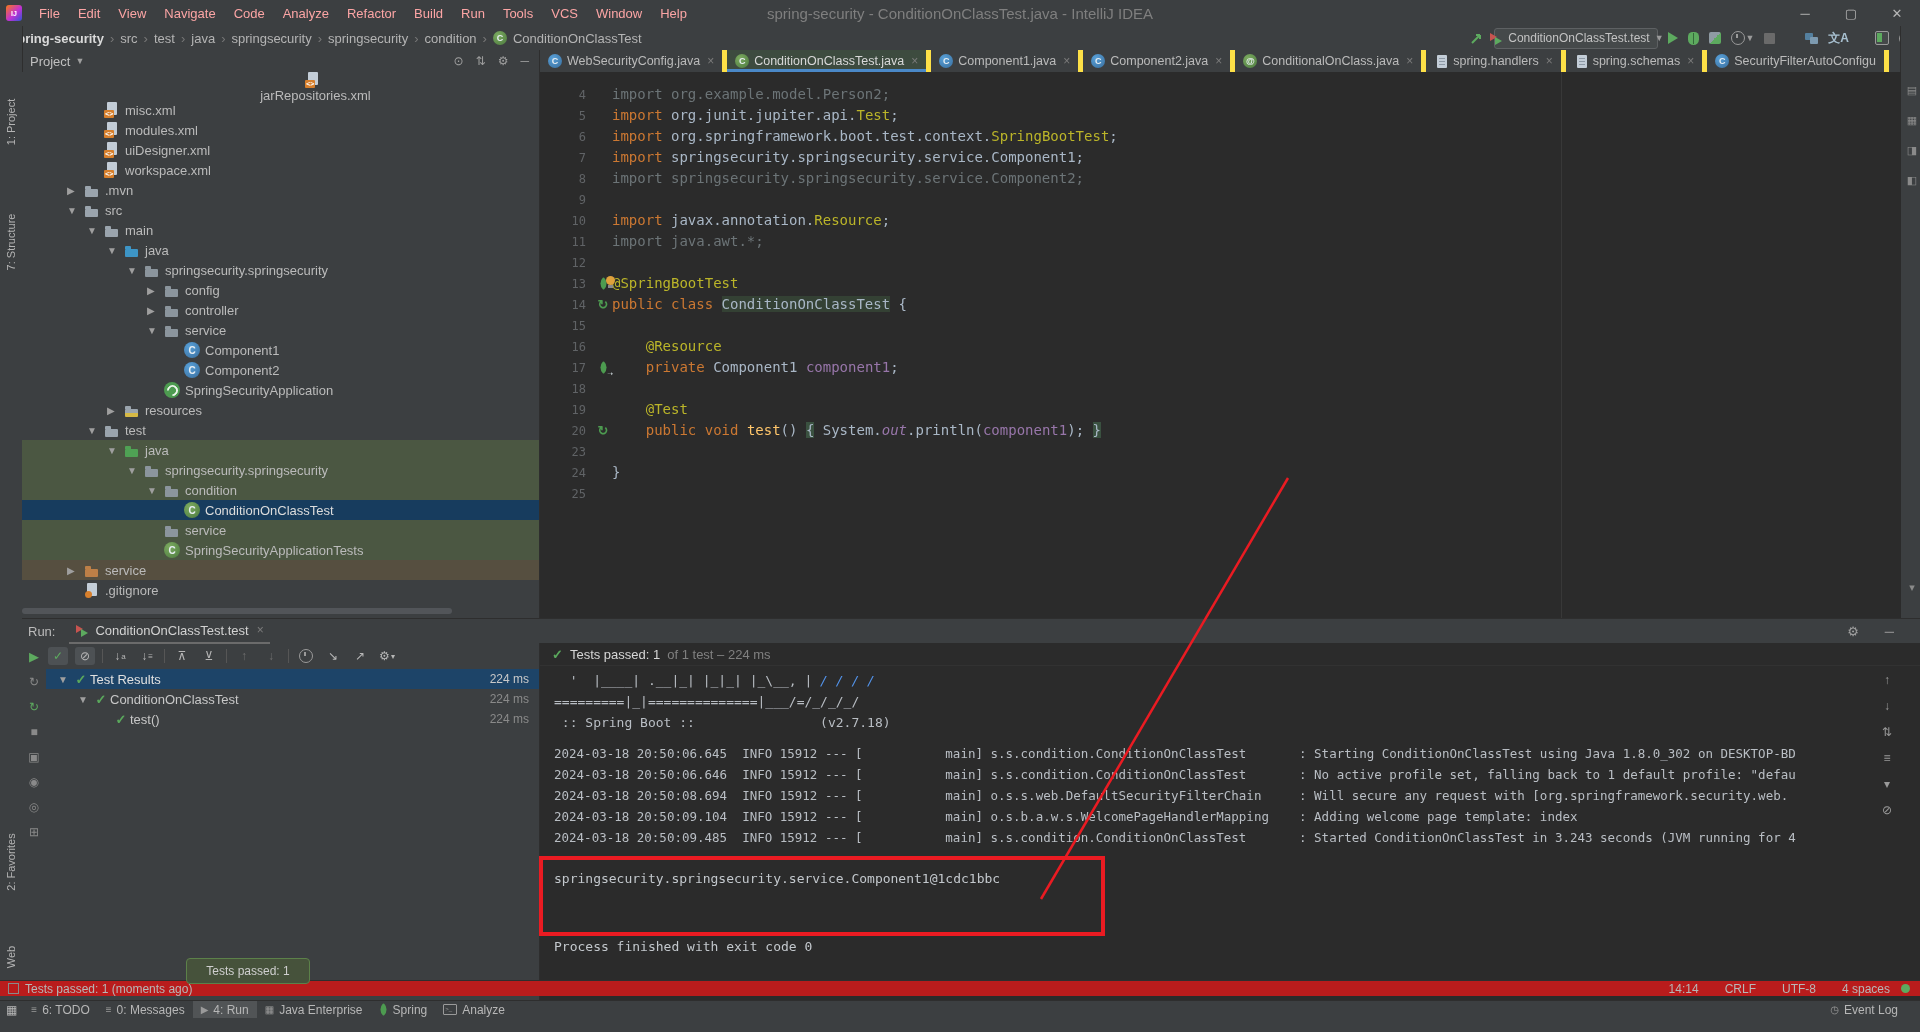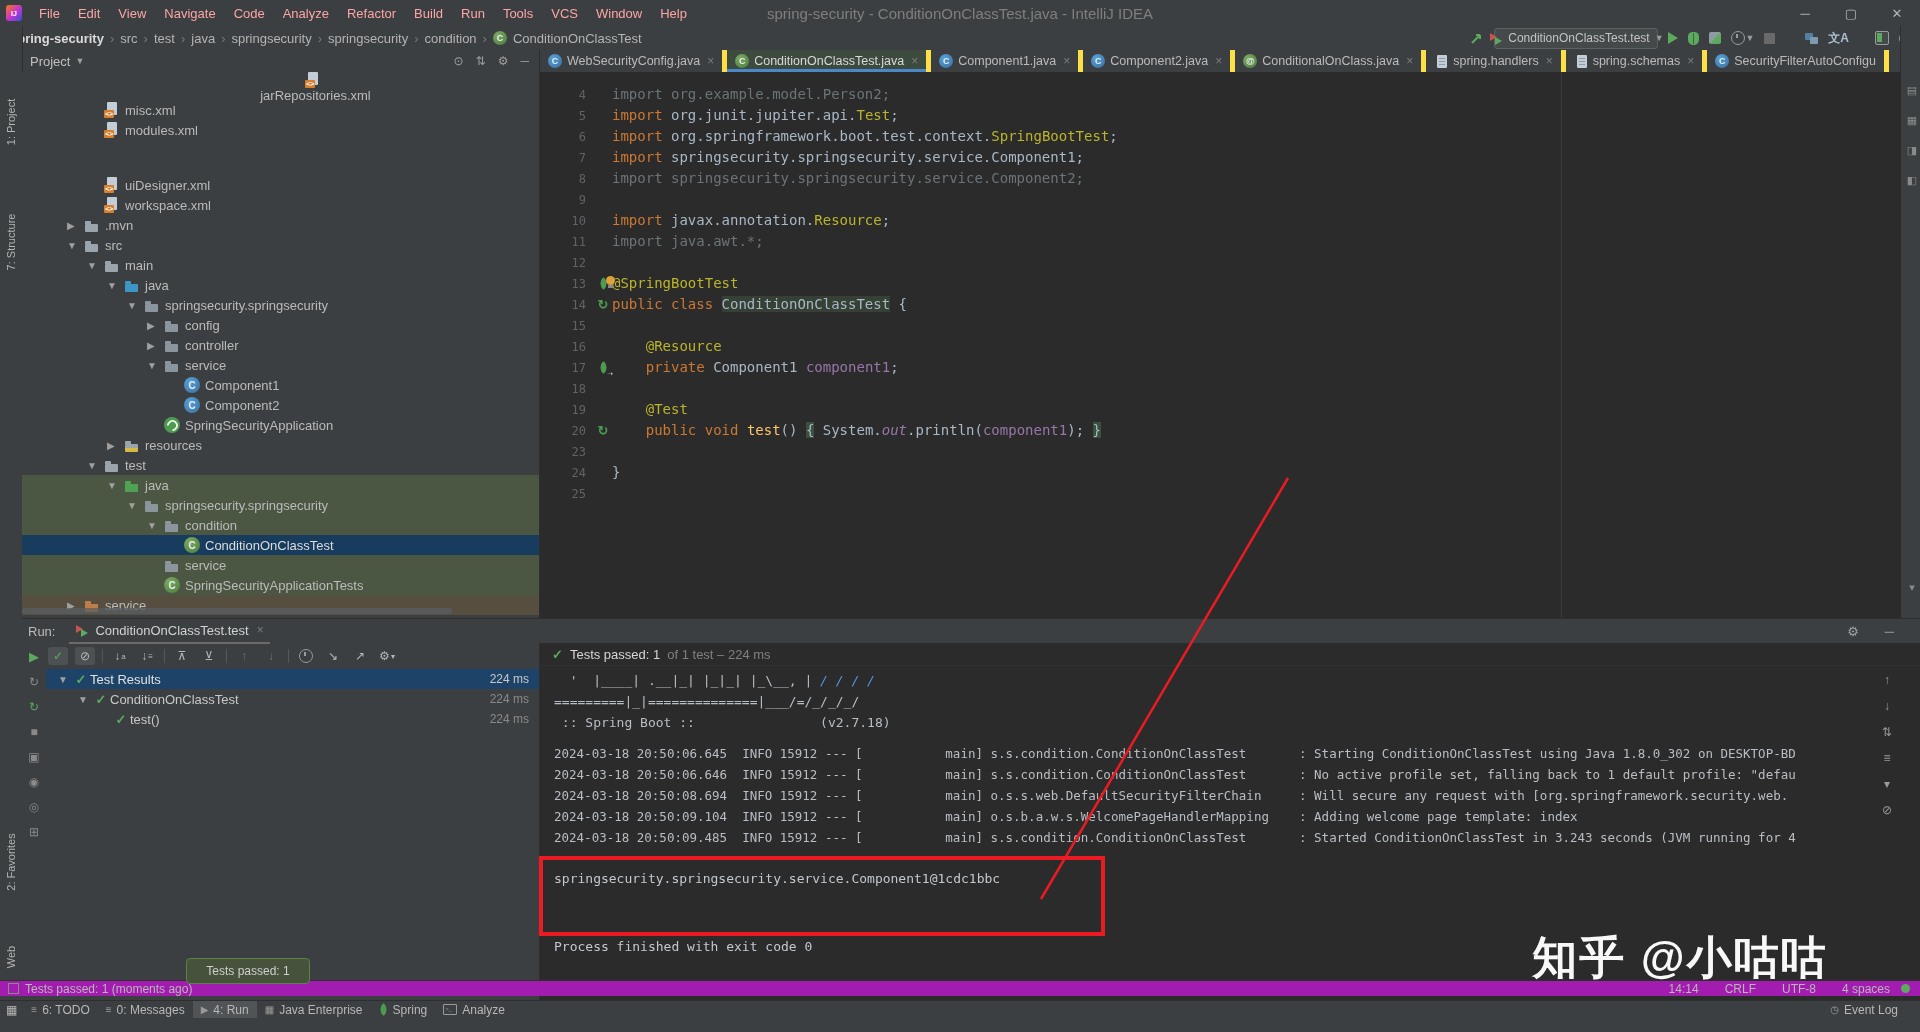--- a/index.html
+++ b/index.html
@@ -166,21 +166,21 @@
     z-index:42;display:flex;align-items:center;justify-content:center;font-size:12px;color:#cfcfcf}
   
   #twbar{left:0;top:1000px;width:1920px;height:17px;background:#3c3f41;border-top:1px solid #2e2e2e;
     display:flex;align-items:center;font-size:12px;color:#b7b7b7}
   .twitem{display:flex;align-items:center;gap:5px;padding:0 8px;height:17px}
   .twitem.active{background:#515456}
   .tw-ic{color:#9a9a9a;font-size:10px}
   .tw-leaf{width:9px;height:9px;background:#4d9b50;border-radius:1px 8px 1px 8px;transform:rotate(45deg)}
   .tw-term{width:11px;height:9px;border:1px solid #9a9a9a;border-radius:1px;font-size:6px;line-height:8px;padding-left:1px;color:#9a9a9a}
   #tw-right{margin-left:auto;margin-right:14px;display:flex;align-items:center;gap:5px}
-  #statusbar{left:0;top:980px;width:1920px;height:15px;background:#a21caf;border-top:1px solid #2e2e2e;
+  #statusbar{left:0;top:980px;width:1920px;height:15px;background:#b91c1c;border-top:1px solid #2e2e2e;
     display:flex;align-items:center;font-size:12px;color:#b7b7b7}
   #sb-left{display:flex;align-items:center;gap:6px;margin-left:8px}
   .sb-sq{width:9px;height:9px;border:1px solid #8a8a8a}
   #sb-right{margin-left:auto;display:flex;align-items:center;gap:26px;margin-right:30px}
   #sb-dot{width:9px;height:9px;border-radius:50%;background:#5daa5f;position:absolute;right:10px;top:3px}
 </style>
 </head>
 <body>
 
 <div id="app">
@@ -353,21 +353,21 @@
         <div class="trow" style="padding-left: 65px; margin-top: 8px;">
           <span class="chev"></span>
           <span class="ic ic-xml"></span>
           <span class="tlabel">misc.xml</span>
         </div>
         <div class="trow" style="padding-left: 65px;">
           <span class="chev"></span>
           <span class="ic ic-xml"></span>
           <span class="tlabel">modules.xml</span>
         </div>
-        <div class="trow" style="padding-left: 65px; margin-top: 35px;">
+        <div class="trow" style="padding-left: 65px;">
           <span class="chev"></span>
           <span class="ic ic-xml"></span>
           <span class="tlabel">uiDesigner.xml</span>
         </div>
         <div class="trow" style="padding-left: 65px;">
           <span class="chev"></span>
           <span class="ic ic-xml"></span>
           <span class="tlabel">workspace.xml</span>
         </div>
         <div class="trow" style="padding-left: 45px;">
@@ -672,21 +672,20 @@
         <span>▾</span>
         <span>⊘</span>
       </div>
     </div>
   </div>
 
   <svg class="abs" id="red-line">
     <line x1="1288" y1="478" x2="1041" y2="899" stroke="#ea1b22" stroke-width="2.5"></line>
   </svg>
   <div class="abs" id="red-box"></div>
-  <div class="abs" id="watermark">知乎 @小咕咕</div>
   <div class="abs" id="balloon">Tests passed: 1</div>
 
   <div class="abs" id="twbar">
     <span class="twitem" style="padding:0 6px">▦</span>
     <span id="tw-left" style="display:flex">
         <span class="twitem">
           <span class="tw-ic">≡</span>
           <span>6: TODO</span>
         </span>
         <span class="twitem">

